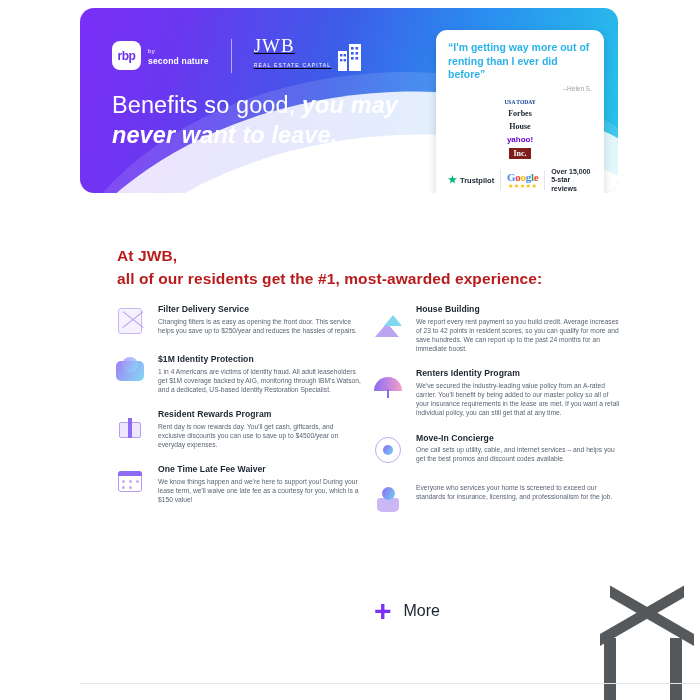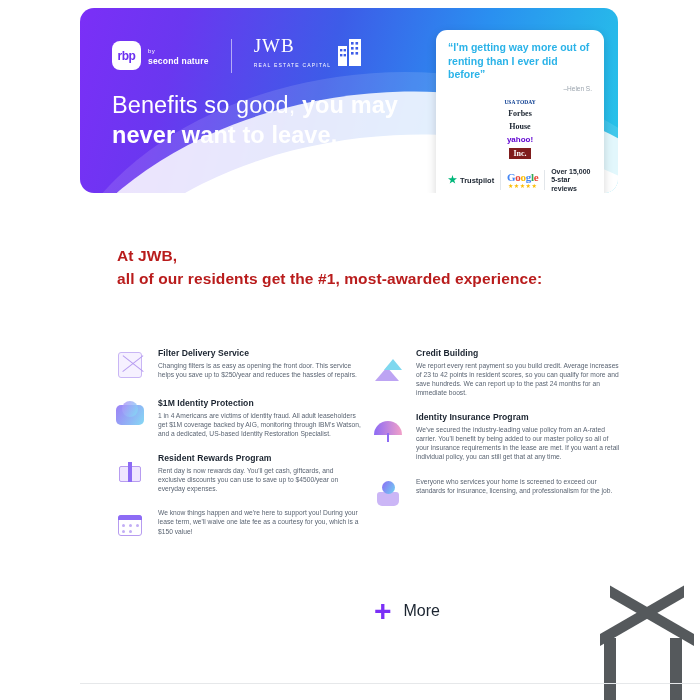--- a/index.html
+++ b/index.html
@@ -62,39 +62,39 @@
   }
   .rbp-sub {
     color: #ffffff; font-size: 8.5px; line-height: 10px;
     font-weight: bold; letter-spacing: 0.2px;
   }
   .rbp-sub .tiny { font-size: 6px; font-weight: normal; display:block; letter-spacing: 0.4px;}
   .divider-v {
     width: 1px; height: 34px; background: rgba(255,255,255,0.55);
   }
   .jwb-logo {
-    display: flex; align-items: flex-start; gap: 6px;
+    display: flex; align-items: center; gap: 6px; text-decoration: underline;
   }
   .jwb-text {
     color: #ffffff; font-family: "Liberation Serif", serif;
     font-size: 19px; letter-spacing: 1px; line-height: 19px;
   }
   .jwb-text .sub {
     display: block; font-family: "Liberation Sans", sans-serif;
     font-size: 5px; letter-spacing: 1.2px; margin-top: 1px;
   }
   .jwb-bldg { position: relative; width: 26px; height: 30px; }
 
   .hero-head {
     position: absolute; left: 32px; top: 82px; z-index: 4;
     color: #ffffff; font-size: 23.5px; line-height: 30px;
     font-weight: normal; letter-spacing: 0.1px;
     max-width: 340px;
   }
-  .hero-head b { font-weight: bold; }
+  .hero-head b { font-weight: bold; font-style: italic; }
 
   
   .tcard {
     position: absolute; right: 14px; top: 22px;
     width: 168px; min-height: 128px;
     background: #ffffff; border-radius: 11px;
     box-shadow: 0 3px 10px rgba(0,0,0,0.16);
     z-index: 5; padding: 11px 12px 10px 12px;
   }
   .tquote {
@@ -131,21 +131,21 @@
   .divider-v2 { width:1px; height:20px; background:#e2e6ea; }
 
   
   .section-head {
     position: absolute; left: 117px; top: 244px;
     color: #b91c1c; font-size: 15.5px; line-height: 23px;
     font-weight: bold; letter-spacing: 0.1px;
   }
 
   
-  .col { position: absolute; top: 303px; margin-top: 44px; }
+  .col { position: absolute; top: 303px; }
   .col-left { left: 112px; width: 250px; }
   .col-right { left: 370px; width: 250px; }
 
   .feature { display: flex; gap: 10px; margin-bottom: 14px; }
   .ficon {
     width: 36px; height: 36px; flex: 0 0 36px;
     position: relative; border-radius: 4px;
   }
   .ftext { flex: 1; padding-top: 1px; }
   .ftitle {
@@ -348,51 +348,62 @@
       <div class="ficon">
         <div class="ic-cal"></div>
           <div class="ic-cal-top"></div>
         <div class="ic-dot" style="left:10px;top:17px"></div>
         <div class="ic-dot" style="left:17px;top:17px"></div>
         <div class="ic-dot" style="left:24px;top:17px"></div>
         <div class="ic-dot" style="left:10px;top:23px"></div>
         <div class="ic-dot" style="left:17px;top:23px"></div>
       </div>
       <div class="ftext">
+        <div class="ftitle">One Time Late Fee Waiver</div>
         <div class="fdesc">We know things happen and we're here to support you! During your lease term, we'll waive one late fee as a courtesy for you, which is a $150 value!</div>
       </div>
     </div>
 
 
   </div>
 
   <div class="col col-right">
 
     <div class="feature">
       <div class="ficon">
         <div class="ic-tri"></div>
           <div class="ic-tri2"></div>
       </div>
       <div class="ftext">
-        <div class="ftitle">Credit Building</div>
+        <div class="ftitle">House Building</div>
         <div class="fdesc">We report every rent payment so you build credit. Average increases of 23 to 42 points in resident scores, so you can qualify for more and save hundreds. We can report up to the past 24 months for an immediate boost.</div>
       </div>
     </div>
 
     <div class="feature">
       <div class="ficon">
         <div class="ic-umb"></div>
           <div class="ic-umb-h"></div>
       </div>
       <div class="ftext">
-        <div class="ftitle">Identity Insurance Program</div>
+        <div class="ftitle">Renters Identity Program</div>
         <div class="fdesc">We've secured the industry-leading value policy from an A-rated carrier. You'll benefit by being added to our master policy so all of your insurance requirements in the lease are met. If you want a retail individual policy, you can still get that at any time.</div>
       </div>
     </div>
 
+    <div class="feature">
+      <div class="ficon">
+        <div class="ic-circ"></div>
+          <div class="ic-circ-in"></div>
+      </div>
+      <div class="ftext">
+        <div class="ftitle">Move-In Concierge</div>
+        <div class="fdesc">One call sets up utility, cable, and internet services – and helps you get the best promos and discount codes available.</div>
+      </div>
+    </div>
 
     <div class="feature">
       <div class="ficon">
         <div class="ic-hand"></div>
           <div class="ic-badge"></div>
       </div>
       <div class="ftext">
         <div class="fdesc">Everyone who services your home is screened to exceed our standards for insurance, licensing, and professionalism for the job.</div>
       </div>
     </div>

